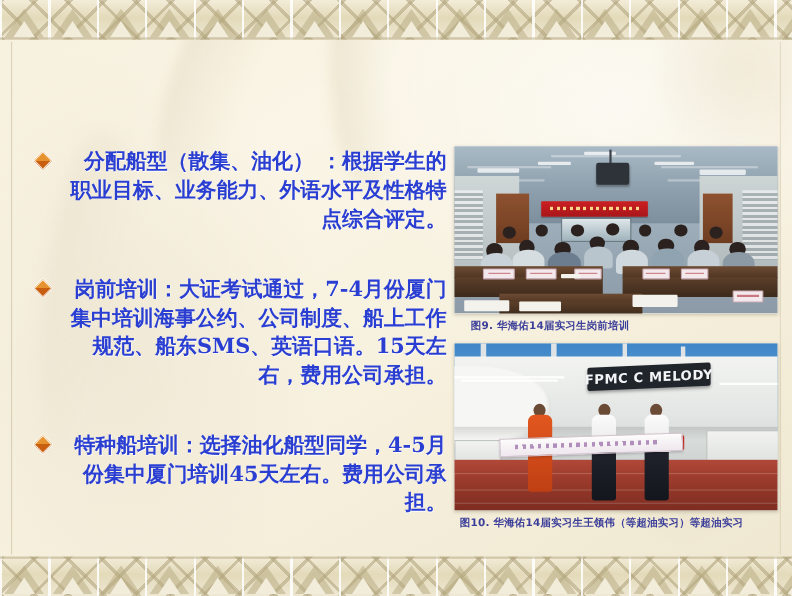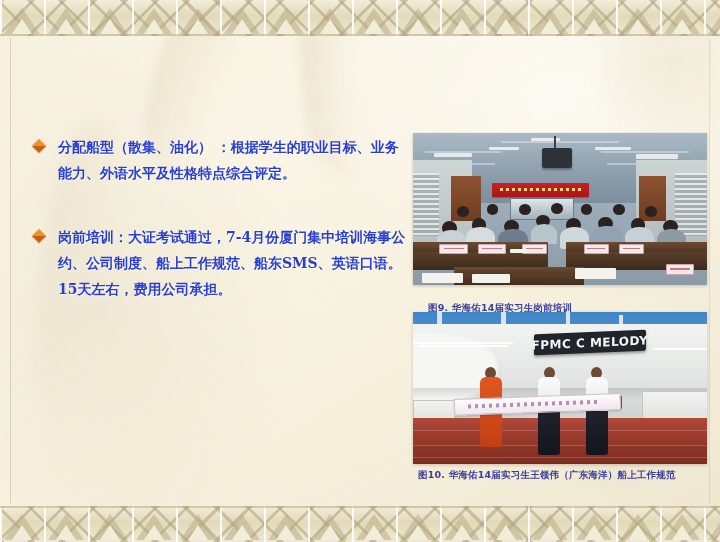--- a/index.html
+++ b/index.html
@@ -111,26 +111,27 @@
 
   
   .body-col{
     position:absolute;left:26px;top:134px;width:380px;
   }
   .bullet{
     position:relative;
     padding-left:32px;
     margin-bottom:26px;
     font-family:"DejaVu Serif","Liberation Serif",serif;
-    font-size:14px;
+    font-size:19px;
     line-height:26px;
     font-weight:bold;
     color:#2a3fd2;
     text-shadow:0.5px 0.5px 0 rgba(255,255,255,0.85);
     letter-spacing:0px;
+    text-align:right;
   }
   .bullet .marker{
     position:absolute;left:6px;top:5px;
     width:14px;height:14px;
     font-size:15px;line-height:14px;
     color:#d9731f;
     text-align:center;
   }
   .bullet .marker .dia{
     display:block;width:12px;height:12px;margin:1px auto 0;
@@ -155,21 +156,21 @@
 
   .cap{
     position:absolute;
     font-family:"DejaVu Sans","Liberation Sans",sans-serif;
     font-size:9.5px;
     font-weight:bold;
     color:#3c3f9a;
     letter-spacing:0.2px;
     white-space:nowrap;
   }
-  .cap-top{left:428px;top:290px;margin-top:12px;}
+  .cap-top{left:428px;top:290px;}
   .cap-bot{left:418px;top:469px;}
 
   
   .room{position:absolute;inset:0;background:linear-gradient(180deg,#b9c6cf 0%,#9fb0bc 40%,#8b9aa6 100%);}
   .ceiling{position:absolute;left:0;top:0;width:100%;height:46%;
     background:linear-gradient(180deg,#a9bac6 0%,#8ea0ad 55%,#7d8e9c 100%);}
   .ceil-tile{position:absolute;height:2px;background:rgba(255,255,255,0.35);}
   .ceil-light{position:absolute;background:rgba(255,255,255,0.75);border-radius:1px;}
   .projector{position:absolute;left:44%;top:10%;width:10%;height:13%;
     background:#2d3339;border-radius:2px;box-shadow:0 2px 2px rgba(0,0,0,0.3);}
@@ -308,20 +309,26 @@
       <span>分配船型（散集、油化） ：根据学生的职业目标、业务能力、外语水平及性格特点综合评定。</span>
     </div>
 
     <div class="bullet b-sp">
       <span class="marker">
           <span class="dia"></span>
         </span>
       <span>岗前培训：大证考试通过，7-4月份厦门集中培训海事公约、公司制度、船上工作规范、船东SMS、英语口语。15天左右，费用公司承担。</span>
     </div>
 
+    <div class="bullet">
+      <span class="marker">
+          <span class="dia"></span>
+        </span>
+      <span>特种船培训：选择油化船型同学，4-5月份集中厦门培训45天左右。费用公司承担。</span>
+    </div>
 
   </div>
 
   <div class="photo photo-top">
     <div class="room">
       <div class="ceiling"></div>
       <div class="ceil-tile" style="left:4%;top:12%;width:26%;"></div>
       <div class="ceil-tile" style="left:4%;top:20%;width:24%;"></div>
       <div class="ceil-tile" style="left:64%;top:12%;width:30%;"></div>
       <div class="ceil-tile" style="left:66%;top:20%;width:28%;"></div>
@@ -435,15 +442,15 @@
     </div>
     <div class="crew" style="left:58%;top:36%;width:26px;height:90px;">
       <div class="c-head"></div>
       <div class="c-body c-white" style="height:34px;border-radius:6px 6px 0 0;"></div>
       <div class="c-body c-dark" style="top:44px;height:44px;border-radius:0 0 3px 3px;"></div>
     </div>
 
     <div class="bannerlong"></div>
   </div>
 
-  <div class="cap cap-bot">图10. 华海佑14届实习生王领伟（广东海洋）船上工作规范</div>
+  <div class="cap cap-bot">图10. 华海佑14届实习生王领伟（等超油实习）等超油实习</div>
 
 </div>
 
 </body></html>

